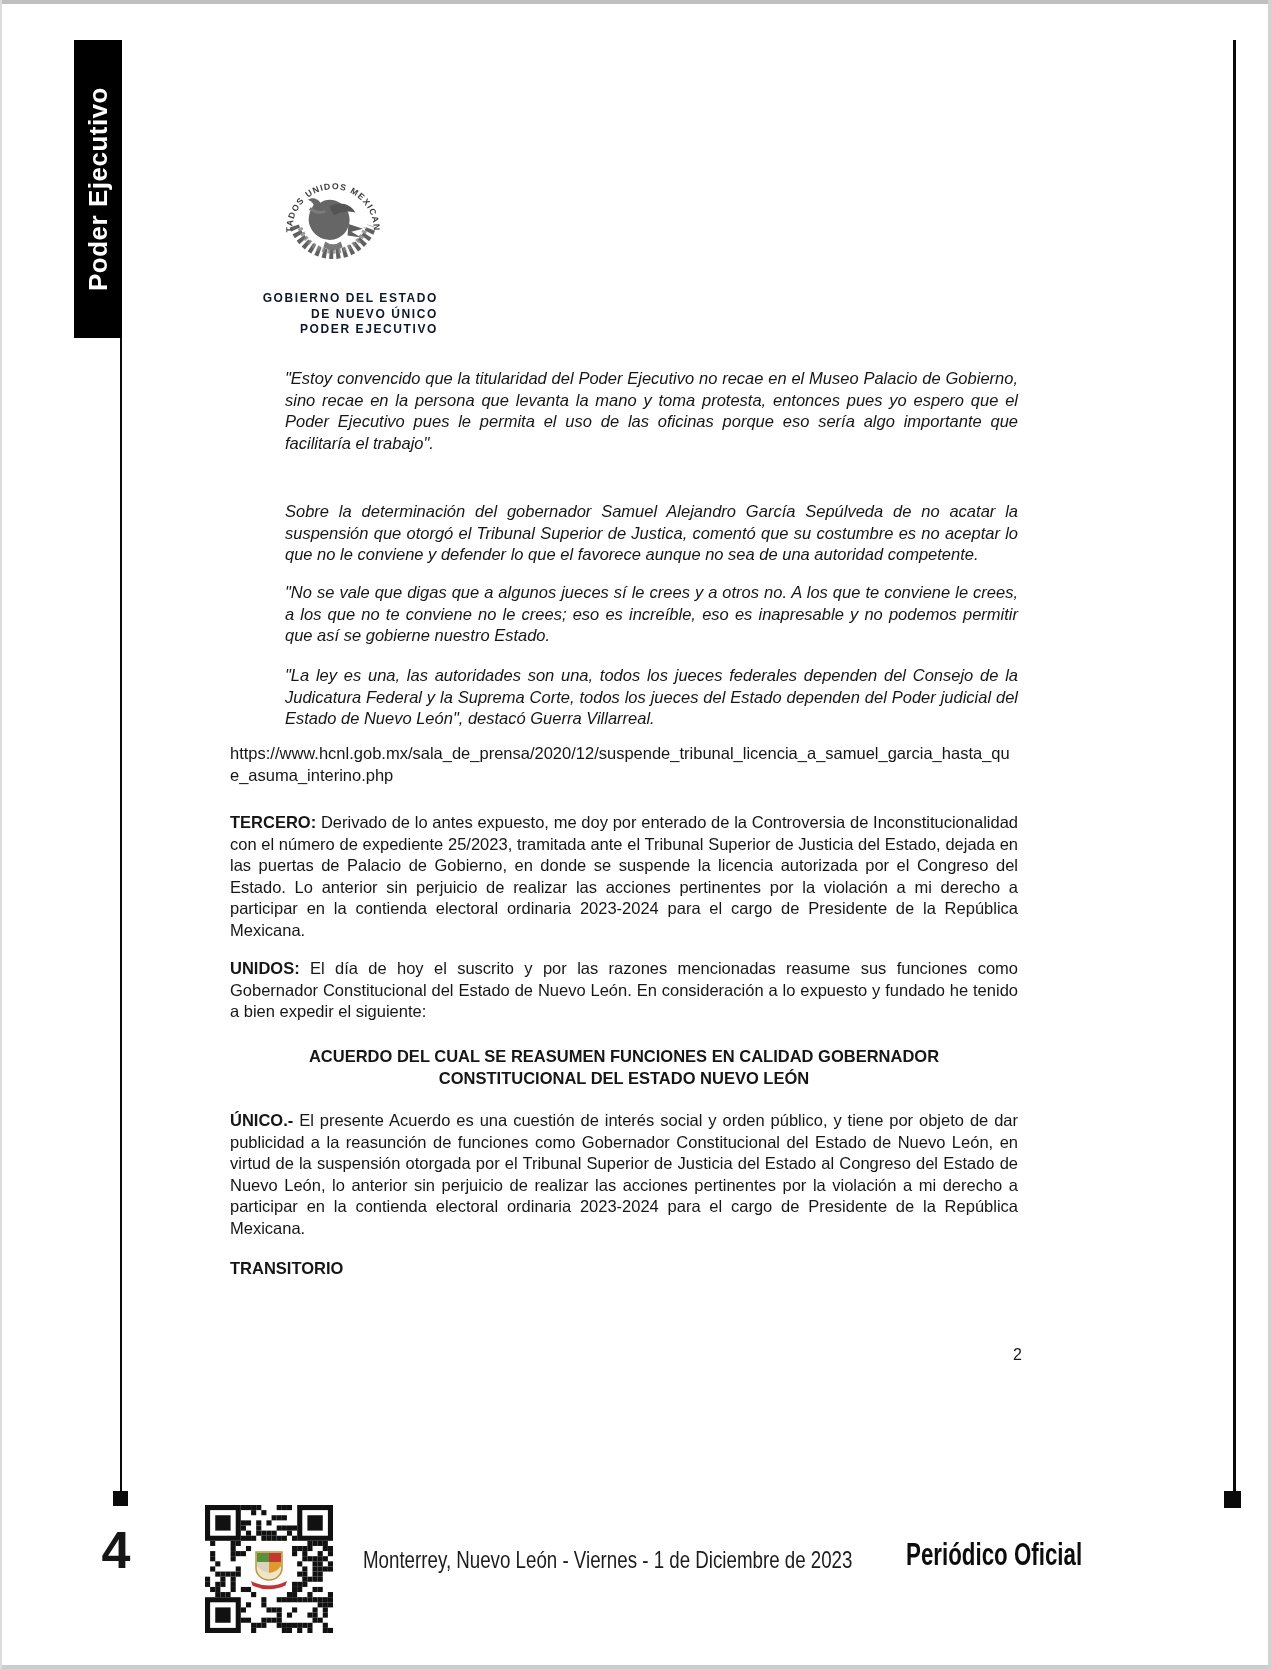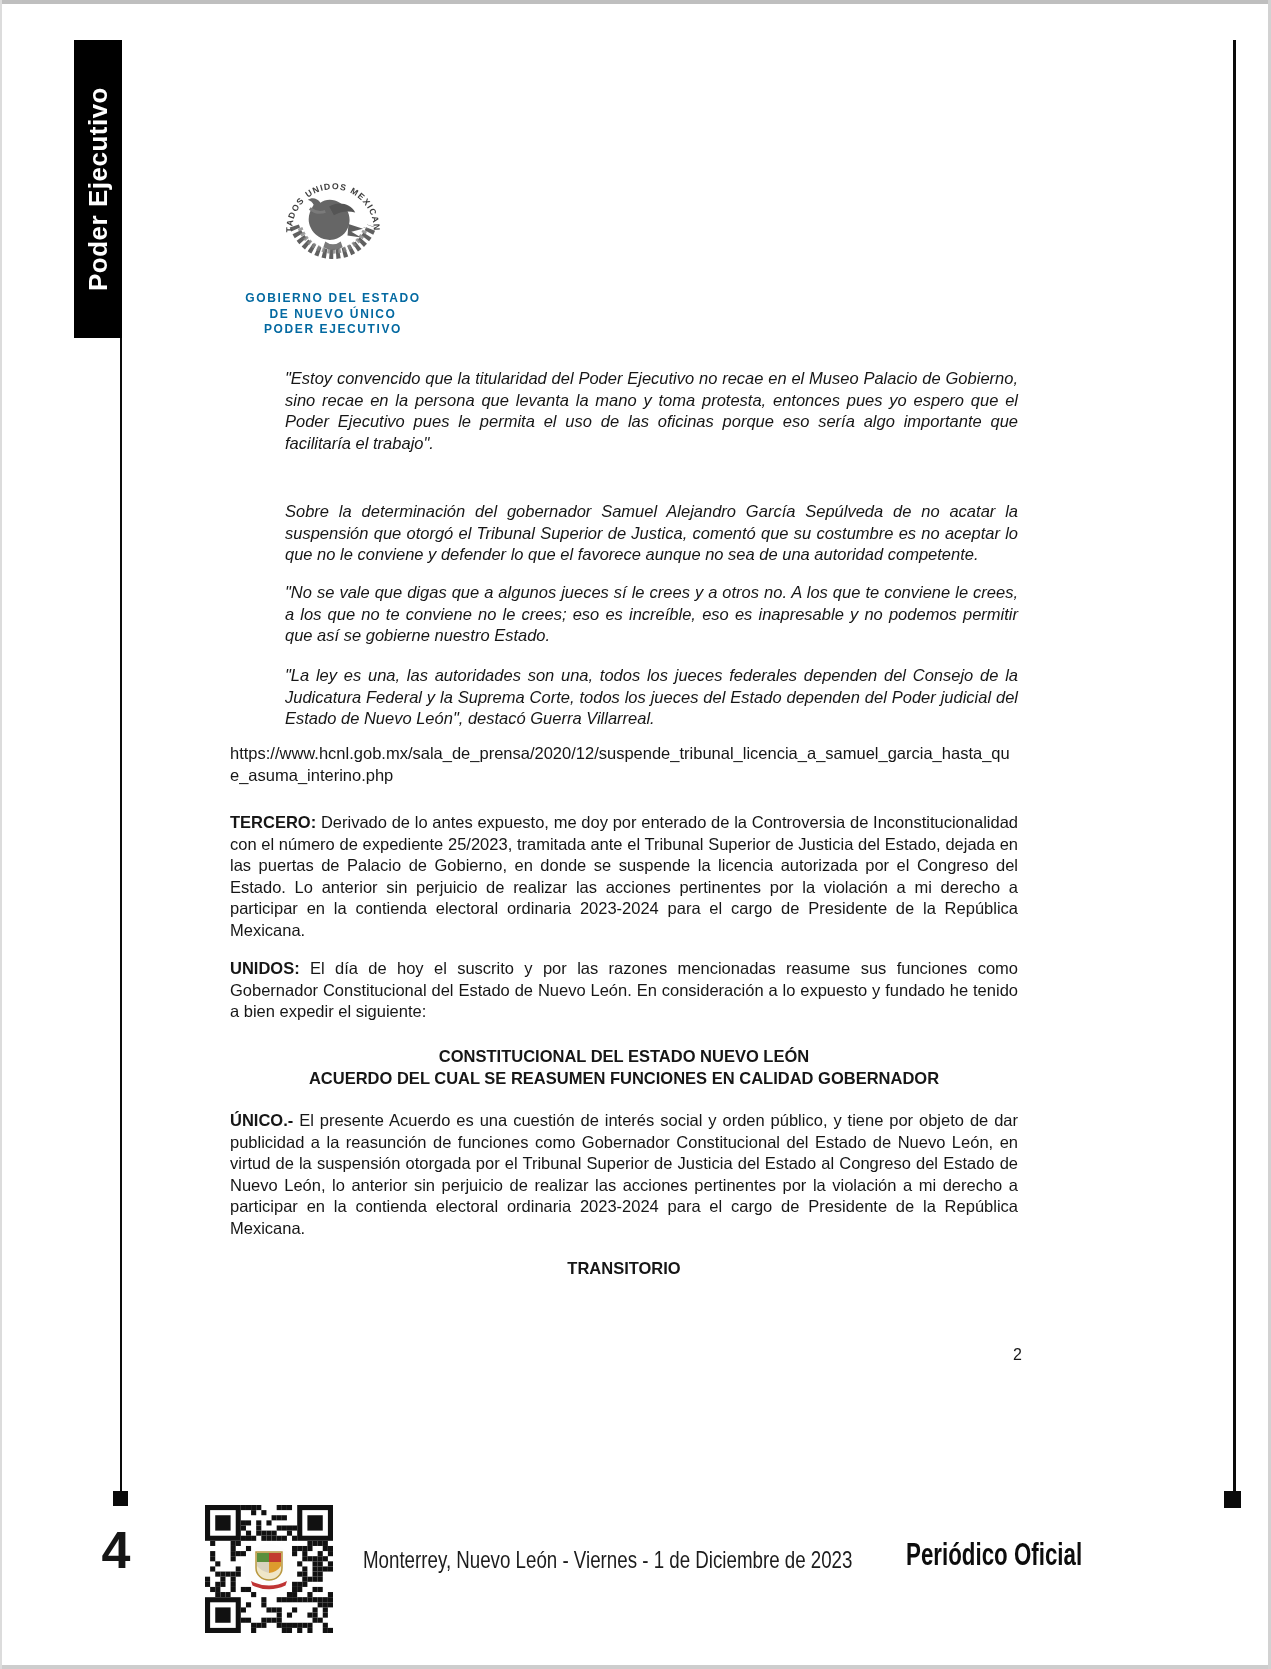--- a/index.html
+++ b/index.html
@@ -20,33 +20,33 @@
   
   .vline{position:absolute;background:#0a0a0a;}
   .vline.left{left:120px;top:338px;width:2px;height:1154px;}
   .vline.right{left:1233px;top:40px;width:3px;height:1451px;}
   .sq{position:absolute;background:#0a0a0a;}
   .sq.left{left:113px;top:1491px;width:15px;height:15px;}
   .sq.right{left:1224px;top:1491px;width:17px;height:17px;}
 
   
   .seal{position:absolute;left:273px;top:164px;width:120px;height:120px;}
-  .org{position:absolute;left:213px;top:291px;width:240px;text-align:center;
-       font-weight:bold;font-size:12px;letter-spacing:1.6px;line-height:15.5px;color:#0369a1;}
+  .org{position:absolute;left:198px;top:291px;width:240px;text-align:right;
+       font-weight:bold;font-size:12px;letter-spacing:1.6px;line-height:15.5px;color:#0f172a;}
 
   
   .col{position:absolute;left:230px;top:0;width:788px;font-size:16.5px;line-height:21.5px;}
   .col p,.col .heading,.col .subheading,.col .pagenum{position:absolute;margin:0;}
   .q{left:55px;width:733px;font-style:italic;text-align:justify;}
   .q1{top:368px;} .q2{top:501px;} .q3{top:582px;} .q4{top:665px;}
   .url{left:0;top:743px;width:788px;word-break:break-all;}
   .body{left:0;width:788px;text-align:justify;}
   .tercero{top:812px;} .cuarto{top:958px;} .unico{top:1110px;}
   .heading{left:0;top:1046px;width:788px;text-align:center;font-weight:bold;}
-  .subheading{left:0;top:1258px;width:788px;text-align:center;font-weight:bold;}
+  .subheading{left:0;top:1258px;width:788px;font-weight:bold;}
   .pagenum{left:0;top:1344px;width:792px;text-align:right;font-size:16px;}
 
   
   .big4{position:absolute;left:88px;top:1524px;width:56px;text-align:center;
         font-weight:bold;font-size:52px;line-height:1;}
   .qr{position:absolute;left:205px;top:1505px;width:128px;height:128px;}
   .dateline{position:absolute;left:363px;top:1546px;font-size:24px;white-space:nowrap;
             transform:scaleX(0.78);transform-origin:left top;color:#1c1c1c;}
   .pub{position:absolute;left:906px;top:1537px;font-size:31px;font-weight:bold;white-space:nowrap;
        transform:scaleX(0.72);transform-origin:left top;color:#0d0d0d;}
@@ -102,22 +102,22 @@
     <p class="q q3">"No se vale que digas que a algunos jueces sí le crees y a otros no. A los que te conviene le crees, a los que no te conviene no le crees; eso es increíble, eso es inapresable y no podemos permitir que así se gobierne nuestro Estado.</p>
     <p class="q q4">"La ley es una, las autoridades son una, todos los jueces federales dependen del Consejo de la Judicatura Federal y la Suprema Corte, todos los jueces del Estado dependen del Poder judicial del Estado de Nuevo León", destacó Guerra Villarreal.</p>
 
     <p class="url">https://www.hcnl.gob.mx/sala_de_prensa/2020/12/suspende_tribunal_licencia_a_samuel_garcia_hasta_que_asuma_interino.php</p>
 
     <p class="body tercero"><strong>TERCERO:</strong><span> Derivado de lo antes expuesto, me doy por enterado de la Controversia de Inconstitucionalidad con el número de expediente 25/2023, tramitada ante el Tribunal Superior de Justicia del Estado, dejada en las puertas de Palacio de Gobierno, en donde se suspende la licencia autorizada por el Congreso del Estado. Lo anterior sin perjuicio de realizar las acciones pertinentes por la violación a mi derecho a participar en la contienda electoral ordinaria 2023-2024 para el cargo de Presidente de la República Mexicana.</span></p>
 
     <p class="body cuarto"><strong>UNIDOS:</strong><span> El día de hoy el suscrito y por las razones mencionadas reasume sus funciones como Gobernador Constitucional del Estado de Nuevo León. En consideración a lo expuesto y fundado he tenido a bien expedir el siguiente:</span></p>
 
     <div class="heading">
+      <div>ACUERDO DEL CUAL SE REASUMEN FUNCIONES EN CALIDAD GOBERNADOR</div>
       <div>CONSTITUCIONAL DEL ESTADO NUEVO LEÓN</div>
-      <div>ACUERDO DEL CUAL SE REASUMEN FUNCIONES EN CALIDAD GOBERNADOR</div>
     </div>
 
     <p class="body unico"><strong>ÚNICO.-</strong><span> El presente Acuerdo es una cuestión de interés social y orden público, y tiene por objeto de dar publicidad a la reasunción de funciones como Gobernador Constitucional del Estado de Nuevo León, en virtud de la suspensión otorgada por el Tribunal Superior de Justicia del Estado al Congreso del Estado de Nuevo León, lo anterior sin perjuicio de realizar las acciones pertinentes por la violación a mi derecho a participar en la contienda electoral ordinaria 2023-2024 para el cargo de Presidente de la República Mexicana.</span></p>
 
     <div class="subheading">TRANSITORIO</div>
 
     <div class="pagenum">2</div>
   </div>
 
   <div class="big4">4</div>

